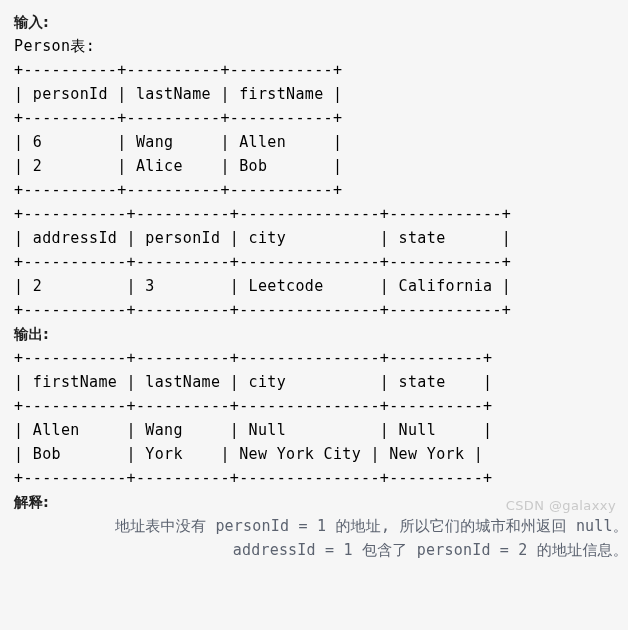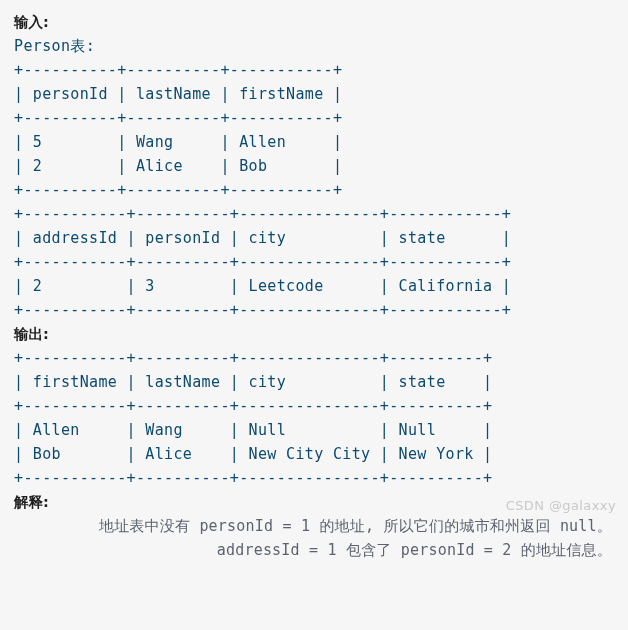--- a/index.html
+++ b/index.html
@@ -13,36 +13,36 @@
     background: #f6f6f6;
     font-family: "DejaVu Sans Mono", "Liberation Mono", monospace;
     overflow: hidden;
     position: relative;
   }
   .page {
     position: relative;
     width: 628px;
     height: 532px;
     box-sizing: border-box;
-    padding: 10px 16px 0 14px;
+    padding: 10px 0 0 14px;
   }
   .section-heading {
     font-family: "DejaVu Sans", "Liberation Sans", sans-serif;
     font-weight: bold;
     font-size: 14.5px;
     line-height: 24px;
     color: #1f1f1f;
     letter-spacing: 0px;
     white-space: pre;
   }
   .mono-line {
     font-family: "DejaVu Sans Mono", "Liberation Mono", monospace;
     font-size: 15px;
     line-height: 24px;
-    color: #0c4a6e;
+    color: #000000;
     white-space: pre;
     letter-spacing: 0.35px;
   }
   .table-block {
     margin: 0;
     padding: 0;
   }
   .explain-line {
     font-family: "DejaVu Sans Mono", "Liberation Mono", monospace;
     font-size: 15px;
@@ -70,42 +70,42 @@
 <div class="page">
 
   <div class="section-heading">输入:</div>
 
   <div class="mono-line">Person表:</div>
 
   <div class="table-block">
     <div class="mono-line">+----------+----------+-----------+</div>
     <div class="mono-line">| personId | lastName | firstName |</div>
     <div class="mono-line">+----------+----------+-----------+</div>
-    <div class="mono-line">| 5        | Wang     | Allen     |</div>
+    <div class="mono-line">| 6        | Wang     | Allen     |</div>
     <div class="mono-line">| 2        | Alice    | Bob       |</div>
     <div class="mono-line">+----------+----------+-----------+</div>
   </div>
 
 
   <div class="table-block">
     <div class="mono-line">+-----------+----------+---------------+------------+</div>
     <div class="mono-line">| addressId | personId | city          | state      |</div>
     <div class="mono-line">+-----------+----------+---------------+------------+</div>
     <div class="mono-line">| 2         | 3        | Leetcode      | California |</div>
     <div class="mono-line">+-----------+----------+---------------+------------+</div>
   </div>
 
   <div class="section-heading">输出:</div>
 
   <div class="table-block">
     <div class="mono-line">+-----------+----------+---------------+----------+</div>
     <div class="mono-line">| firstName | lastName | city          | state    |</div>
     <div class="mono-line">+-----------+----------+---------------+----------+</div>
     <div class="mono-line">| Allen     | Wang     | Null          | Null     |</div>
-    <div class="mono-line">| Bob       | Alice    | New City City | New York |</div>
+    <div class="mono-line">| Bob       | York    | New York City | New York |</div>
     <div class="mono-line">+-----------+----------+---------------+----------+</div>
   </div>
 
   <div class="section-heading">解释:</div>
 
   <div class="explain-line">地址表中没有 personId = 1 的地址, 所以它们的城市和州返回 null。</div>
   <div class="explain-line">addressId = 1 包含了 personId = 2 的地址信息。</div>
 
   <div class="watermark">CSDN @galaxxy</div>
 

